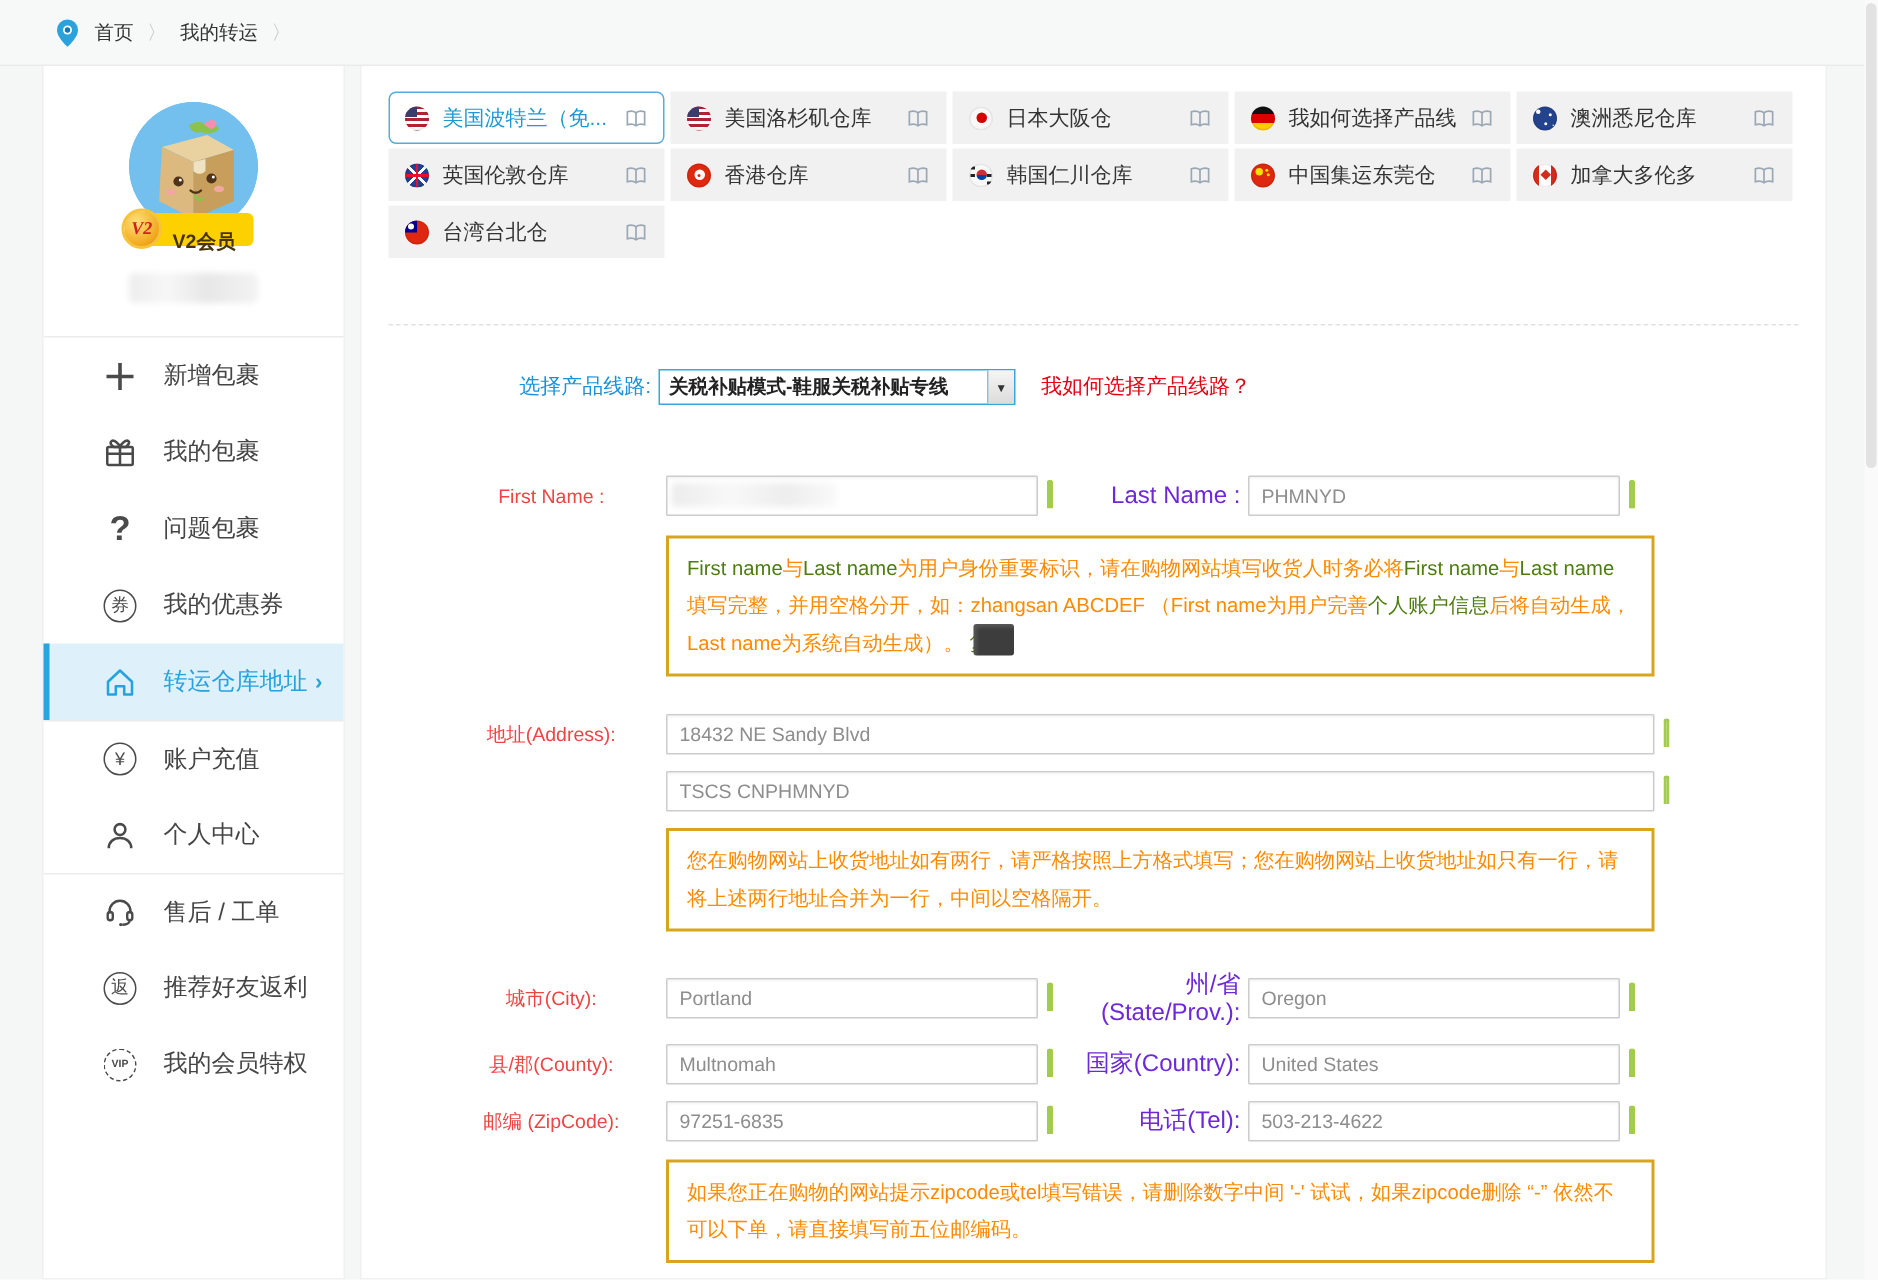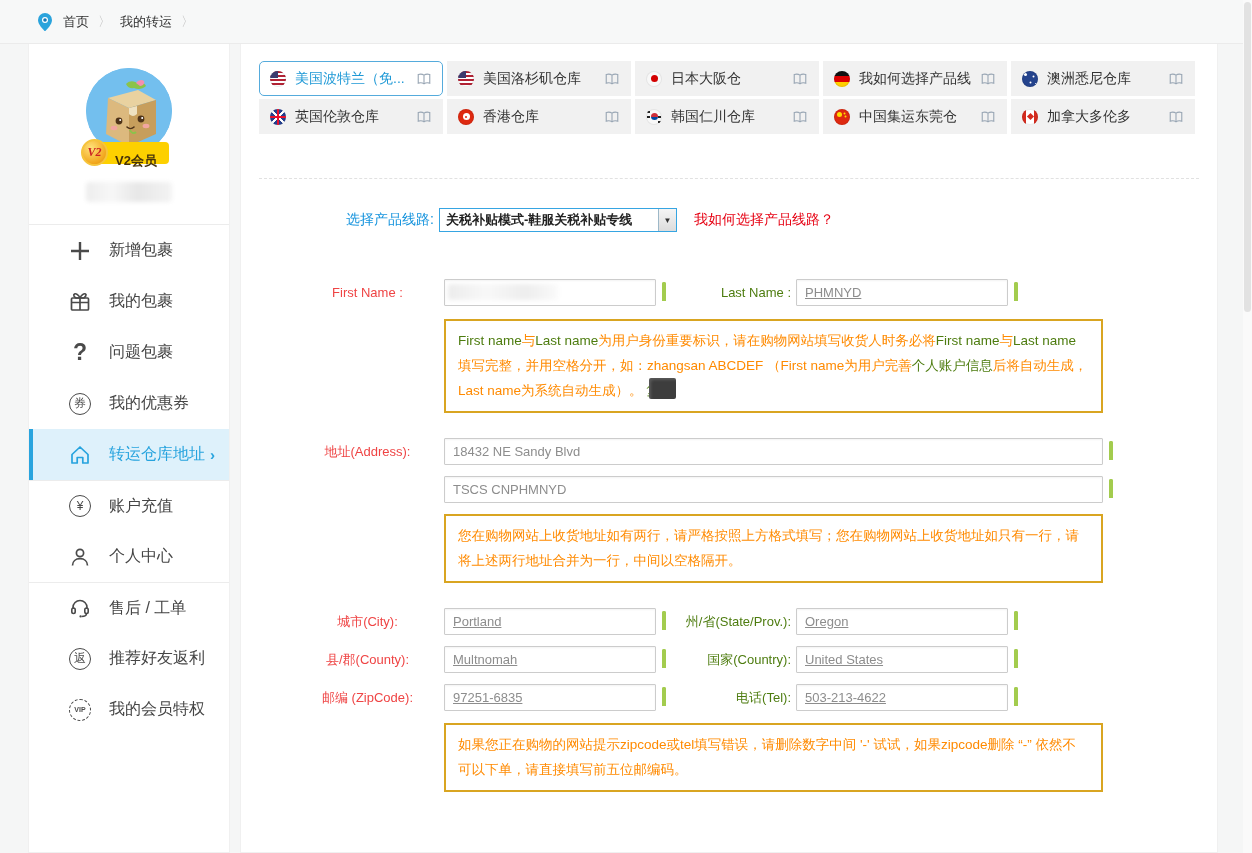--- a/index.html
+++ b/index.html
@@ -104,25 +104,25 @@
   .select-box { width:238px; height:24px; border:1px solid #36a5e2; background:#fff;
     display:flex; align-items:center; cursor:pointer; }
   .select-value { flex:1; font-size:13px; font-weight:bold; color:#222; padding-left:6px;
     white-space:nowrap; overflow:hidden; }
   .select-caret { width:18px; height:22px; border-left:1px solid #9db8c8;
     background:linear-gradient(180deg,#f5f5f5,#dcdcdc); display:flex; align-items:center;
     justify-content:center; font-size:8px; color:#333; }
   .red-link { margin-left:17px; font-size:14px; color:#e60012; cursor:pointer; }
   .flabel { width:143px; text-align:center; font-size:13px; color:#ef4444; padding-right:0;
     flex:0 0 143px; }
-  .flabel2 { width:112px; flex:0 0 112px; text-align:right; font-size:13px; color:#4d7c0f; }
+  .flabel2 { width:112px; flex:0 0 112px; text-align:right; font-size:16px; color:#6d28d9; }
   .finput { height:27px; border:1px solid #ccc; border-radius:1px; padding:0 8px;
     font-size:13px; color:#8d8d8d; font-family:inherit; background:#fff;
     box-shadow:inset 0 1px 2px rgba(0,0,0,.05); margin-left:5px; }
-  .w-short { width:212px;text-decoration:underline; }
+  .w-short { width:248px; }
   .w-long  { width:659px; }
   .copy-ico { width:17px; margin-left:6px; cursor:pointer; display:inline-block; }
   .copy-handle { width:9px; height:6px; border:2px solid #a3cc4e; border-bottom:none;
     border-radius:3px 3px 0 0; margin:0 auto; }
   .copy-body { width:16px; height:12px; background:#4c4c4c; border-radius:2px; margin-top:-1px;
     box-shadow:inset 2px -7px 0 -5px #a3cc4e, inset -2px -7px 0 -5px #a3cc4e; }
   .name-blur { position:absolute; left:9px; top:5px; width:110px; height:16px; border-radius:3px;
     background:linear-gradient(90deg,#ececec,#f8f8f8 35%,#ededed 70%,#fafafa); filter:blur(2px); }
   .input-wrap { position:relative; display:flex; }
   
@@ -363,20 +363,30 @@
     <div class="tab">
       <i class="flag flag-ca"></i>
       <span class="tab-label">加拿大多伦多</span>
       <span class="book-ico">
           <svg width="16" height="14" viewBox="0 0 20 16" fill="none" stroke="#9aa7b5" stroke-width="1.4">
             <path d="M10 3.2C8 1.8 5.4 1.6 2.8 2.4v10.8c2.6-.8 5.2-.6 7.2.8 2-1.4 4.6-1.6 7.2-.8V2.4C14.6 1.6 12 1.8 10 3.2z"></path>
             <path d="M10 3.2V14"></path>
           </svg>
         </span>
     </div>
+    <div class="tab">
+      <i class="flag flag-tw"></i>
+      <span class="tab-label">台湾台北仓</span>
+      <span class="book-ico">
+          <svg width="16" height="14" viewBox="0 0 20 16" fill="none" stroke="#9aa7b5" stroke-width="1.4">
+            <path d="M10 3.2C8 1.8 5.4 1.6 2.8 2.4v10.8c2.6-.8 5.2-.6 7.2.8 2-1.4 4.6-1.6 7.2-.8V2.4C14.6 1.6 12 1.8 10 3.2z"></path>
+            <path d="M10 3.2V14"></path>
+          </svg>
+        </span>
+    </div>
   </div>
 
   <div class="dash-sep"></div>
 
   <div class="form">
 
     <div class="row row-select">
       <span class="sel-label">选择产品线路:</span>
       <div class="select-box">
         <span class="select-value">关税补贴模式-鞋服关税补贴专线</span>

